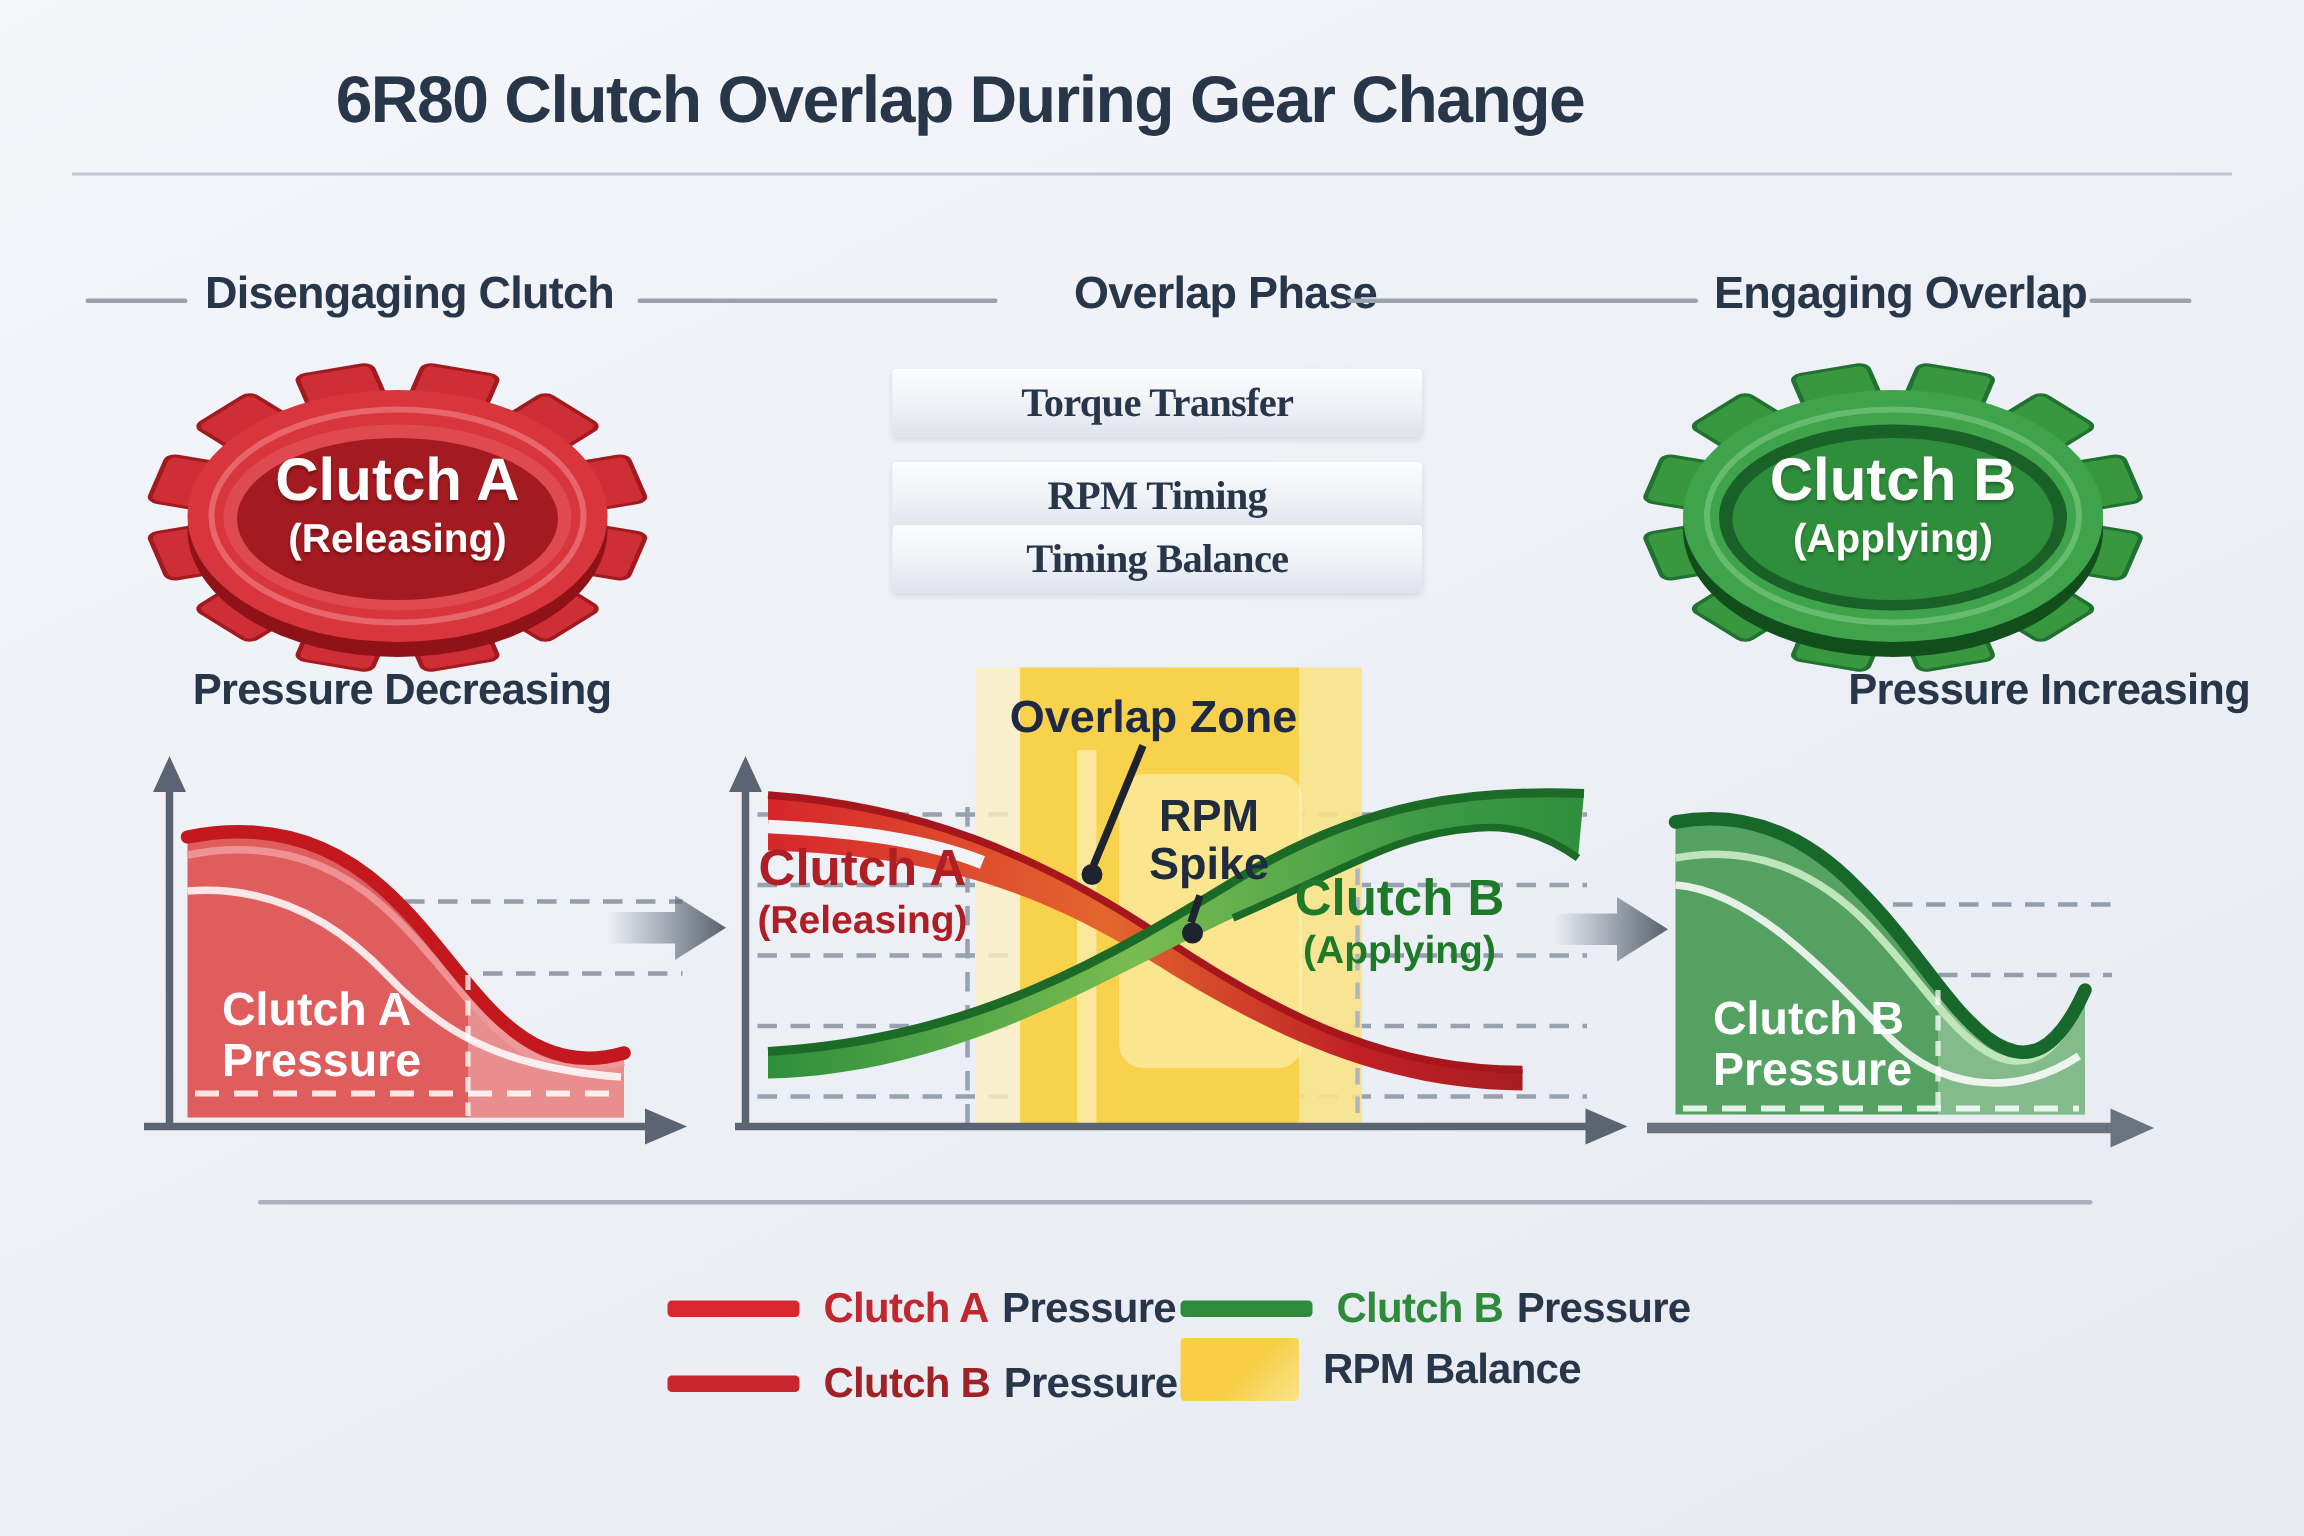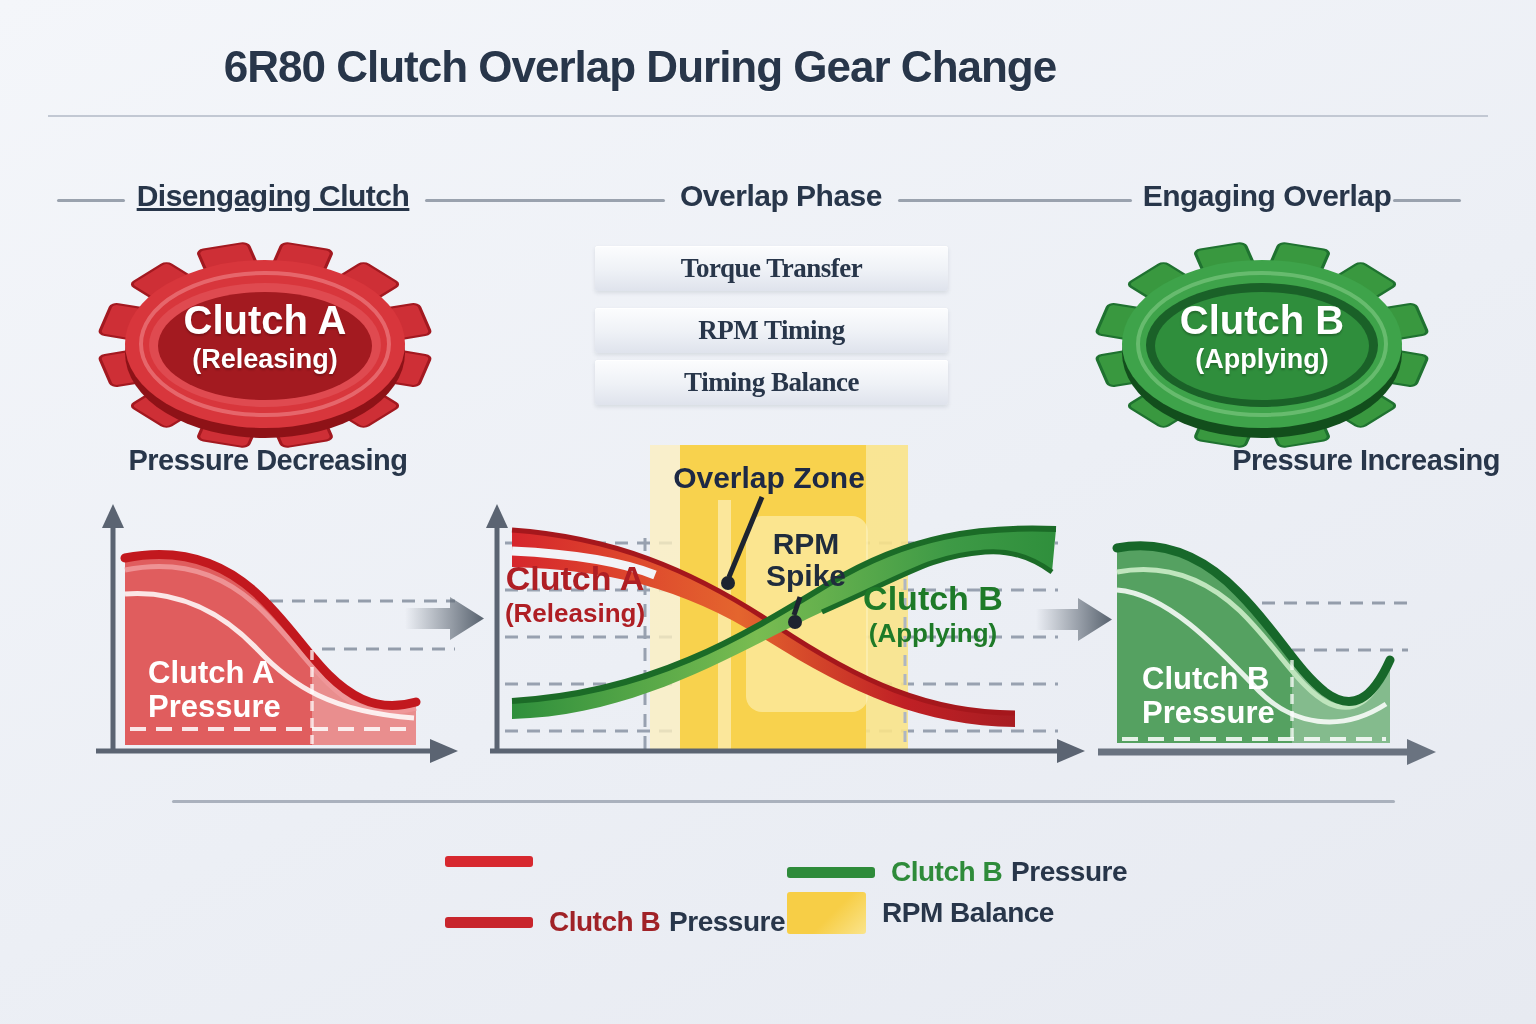--- a/index.html
+++ b/index.html
@@ -41,30 +41,30 @@
   .lg-name-b-red{color:#a02227;margin-right:9px;}
   .lg-rest{color:#28364a;}
 </style>
 </head>
 <body>
 
 <div class="abs page-title">6R80 Clutch Overlap During Gear Change</div>
 <div class="abs title-rule"></div>
 
 <div class="abs hline" style="left:57px;width:68px;"></div>
-<div class="abs section-h" style="left:113px;text-decoration:underline;">Disengaging Clutch</div>
+<div class="abs section-h" style="left:113px;">Disengaging Clutch</div>
 <div class="abs hline" style="left:425px;width:240px;"></div>
-<div class="abs section-h" style="left:621px;">Overlap Phase</div>
+<div class="abs section-h" style="left:657px;">Overlap Phase</div>
 <div class="abs hline" style="left:898px;width:234px;"></div>
 <div class="abs section-h" style="left:1107px;">Engaging Overlap</div>
 <div class="abs hline" style="left:1393px;width:68px;"></div>
 
 <div class="abs banner" style="top:246px;">Torque Transfer</div>
 <div class="abs banner" style="top:308px;">RPM Timing</div>
-<div class="abs banner" style="top:360px;text-align:center;">Timing Balance</div>
+<div class="abs banner" style="top:350px;text-align:center;">Timing Balance</div>
 
 <svg class="abs" style="left:0;top:0;" width="1536" height="1024" viewBox="0 0 1536 1024">
   <defs>
     <linearGradient id="gArrow1" gradientUnits="userSpaceOnUse" x1="405" y1="0" x2="480" y2="0">
       <stop offset="0" stop-color="#5f6975" stop-opacity="0"></stop>
       <stop offset="1" stop-color="#5f6975"></stop>
     </linearGradient>
     <linearGradient id="gArrow2" gradientUnits="userSpaceOnUse" x1="1036" y1="0" x2="1108" y2="0">
       <stop offset="0" stop-color="#5f6975" stop-opacity="0"></stop>
       <stop offset="1" stop-color="#5f6975"></stop>
@@ -241,20 +241,21 @@
   <div class="l2">(Applying)</div>
 </div>
 
 <div class="abs caption" style="left:68px;top:444px;text-align:center;">Pressure Decreasing</div>
 <div class="abs caption" style="left:1100px;top:444px;text-align:right;">Pressure Increasing</div>
 
 <div class="abs sep-rule"></div>
 
 <div class="abs legend-item" style="left:445px;top:856px;">
   <div class="sw-line" style="background:#d7282f;"></div>
+  <div><span class="lg-name-a">Clutch A</span><span class="lg-rest">Pressure</span></div>
 </div>
 
 <div class="abs legend-item" style="left:787px;top:856px;">
   <div class="sw-line" style="background:#2e8b3a;"></div>
   <div><span class="lg-name-b-green">Clutch B</span><span class="lg-rest">Pressure</span></div>
 </div>
 
 <div class="abs legend-item" style="left:445px;top:906px;">
   <div class="sw-line" style="background:#c8252c;"></div>
   <div><span class="lg-name-b-red">Clutch B</span><span class="lg-rest">Pressure</span></div>

